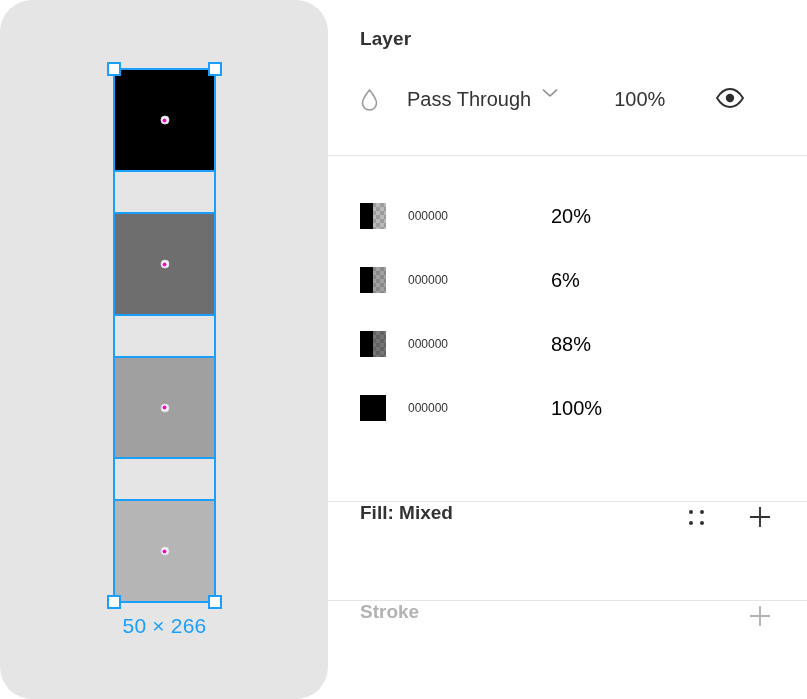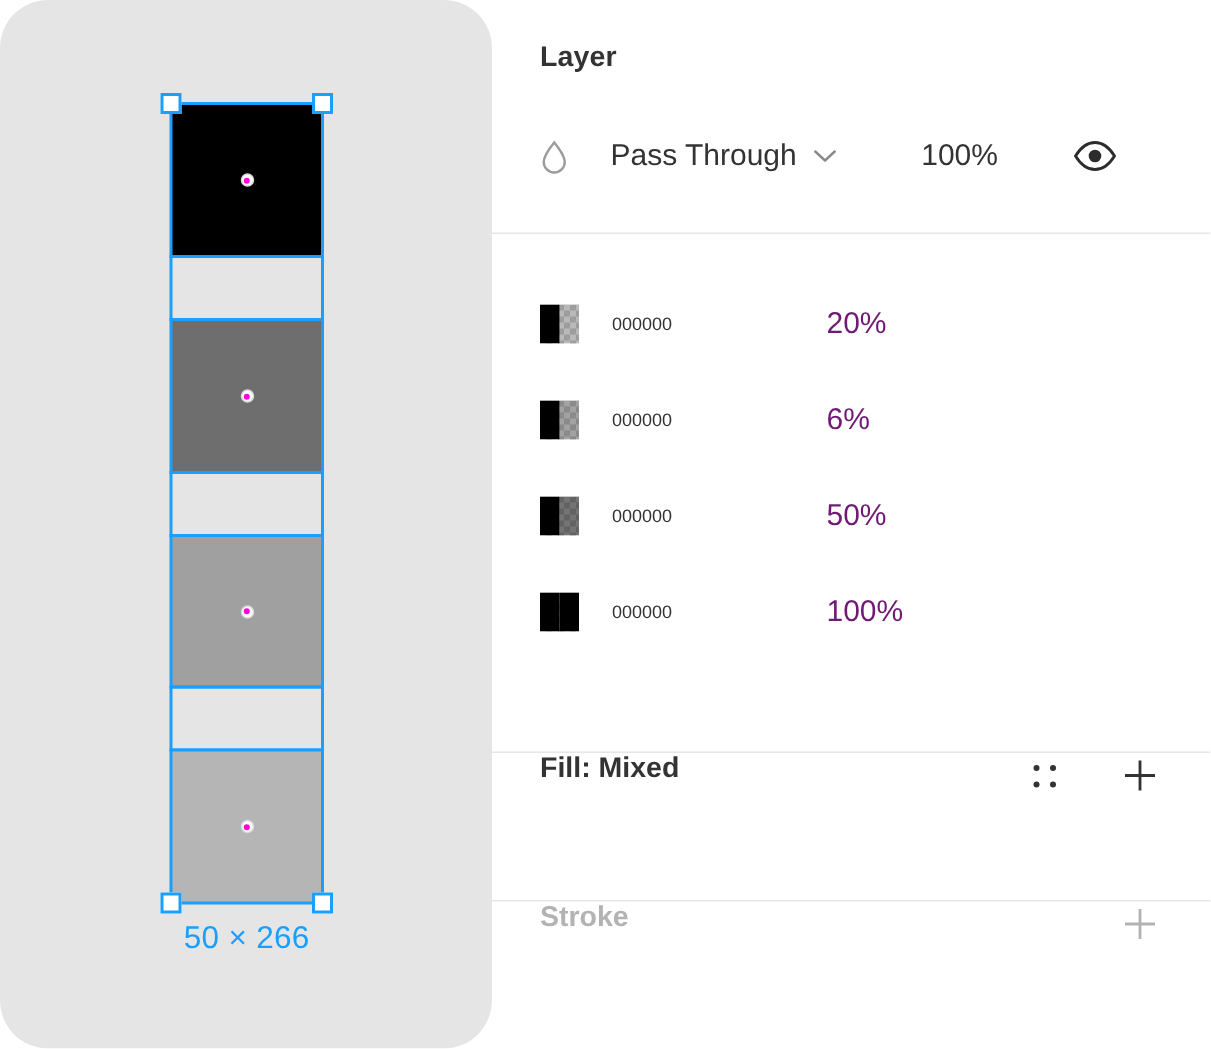--- a/index.html
+++ b/index.html
@@ -99,21 +99,21 @@
     font-weight: bold;
     color: #333333;
     letter-spacing: 0.1px;
   }
 
   
   #layer-section { padding-top: 28px; height: 155px; }
   #layer-section .sec-title { margin-bottom: 38px; }
   .layer-row {
     display: flex;
-    align-items: center;
+    align-items: flex-start;
     height: 32px;
   }
   .blend-icon { width: 30px; display: flex; align-items: center; }
   .blend-name {
     font-size: 20px;
     color: #333333;
     margin-left: 17px;
     white-space: nowrap;
   }
   .chevron { margin-left: 11px; display: flex; align-items: center; }
@@ -159,21 +159,21 @@
   }
   .hexval {
     font-size: 12px;
     color: #333333;
     margin-left: 22px;
     width: 118px;
     white-space: nowrap;
   }
   .pctval {
     font-size: 20px;
-    color: #701a75;
+    color: #000000;
     margin-left: 25px;
     white-space: nowrap;
   }
 
   
   .prop-section {
     height: 98px;
     display: flex;
     align-items: flex-start;
     padding: 0 32px;
@@ -297,21 +297,21 @@
         <span class="hexval">000000</span>
         <span class="pctval">6%</span>
       </div>
 
       <div class="color-row">
         <span class="swatch">
           <i class="alpha-half" style="opacity:0.50"></i>
           <i class="solid-half"></i>
         </span>
         <span class="hexval">000000</span>
-        <span class="pctval">50%</span>
+        <span class="pctval">88%</span>
       </div>
 
       <div class="color-row">
         <span class="swatch">
           <i class="alpha-half" style="opacity:1"></i>
           <i class="solid-half"></i>
         </span>
         <span class="hexval">000000</span>
         <span class="pctval">100%</span>
       </div>

